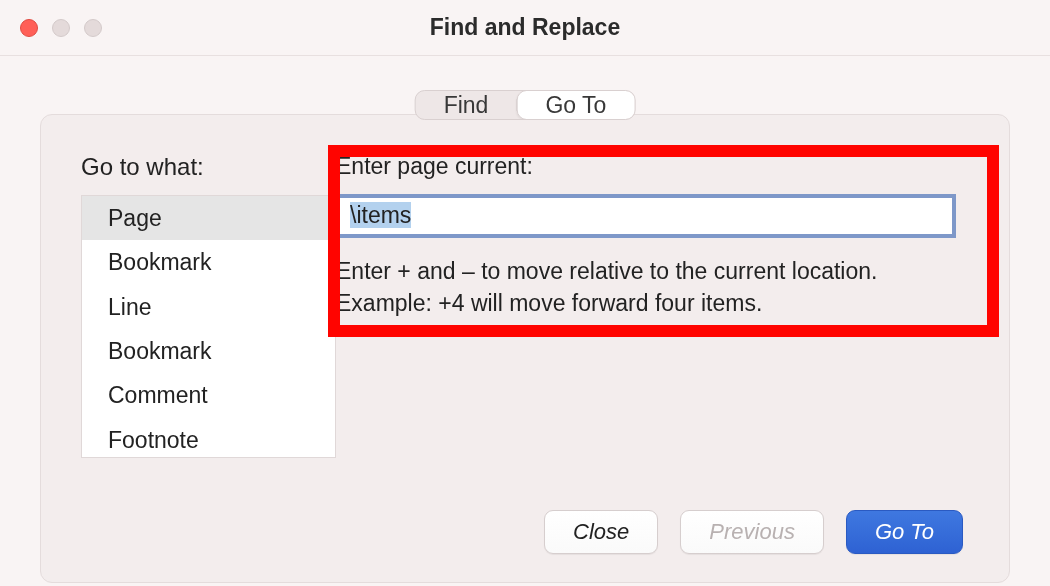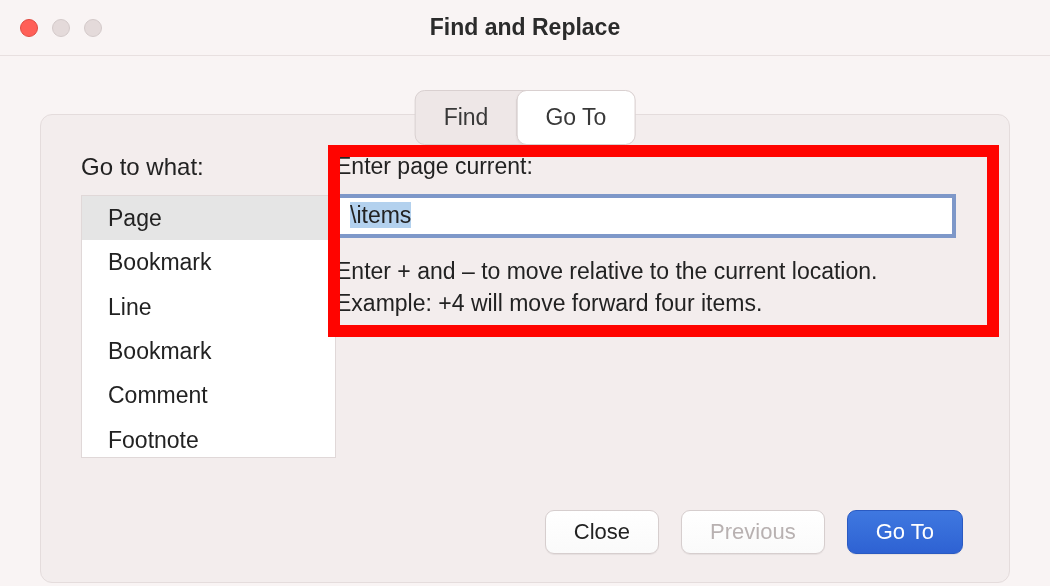--- a/index.html
+++ b/index.html
@@ -59,21 +59,21 @@
     }
     .tabs {
       position: absolute;
       top: -25px;
       left: 50%;
       transform: translateX(-50%);
       display: flex;
       background: #eee7e7;
       border: 1px solid #d9d0d0;
       border-radius: 10px;
-      height: 55px;
+      height: 30px;
       align-items: stretch;
       overflow: hidden;
       justify-content: center;
     }
     .tab {
       display: flex;
       align-items: center;
       justify-content: center;
       padding: 0 28px;
       font-size: 23px;
@@ -161,20 +161,21 @@
       color: #222;
       line-height: 1.38;
       width: 98%;
     }
     .button-row {
       display: flex;
       justify-content: flex-end;
       gap: 22px;
       margin-top: 52px;
       padding-right: 6px;
+      font-style: italic;
     }
     .btn {
       height: 44px;
       border-radius: 9px;
       font-size: 22px;
       padding: 0 28px;
       display: inline-flex;
       align-items: center;
       justify-content: center;
       cursor: pointer;

